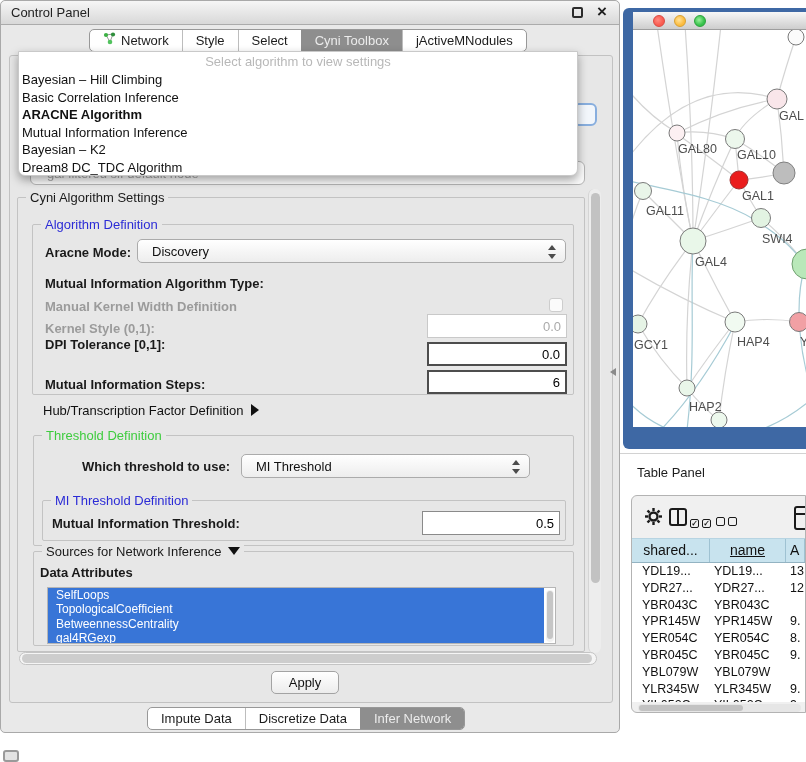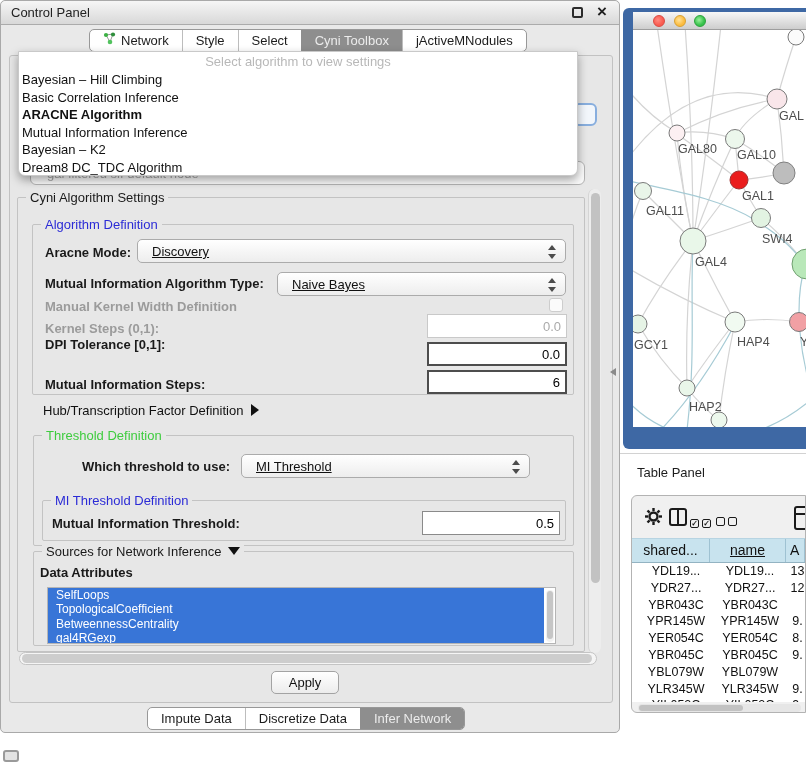--- a/index.html
+++ b/index.html
@@ -55,21 +55,21 @@
   #algdef-group { left:14px; top:26px;  width:542px; height:171px; }
   #thr-group   { left:15px; top:237px; width:541px; height:111px; }
   #mi-group    { left:8px;  top:64px;  width:524px; height:41px; }
   #src-group   { left:15px; top:353px; width:541px; height:95px; }
 
   .lbl { position:absolute; font-size:13px; font-weight:bold; color:#1a1a1a; white-space:nowrap; }
   .lbl.dis { color:#9b9b9b; }
 
   .combo { position:absolute; background:linear-gradient(#ffffff,#ededed); border:1px solid #ababab;
     border-radius:5px; height:24px; }
-  .combo .cv { position:absolute; left:14px; top:4px; font-size:13px; color:#111;text-decoration:underline; }
+  .combo .cv { position:absolute; left:14px; top:4px; font-size:13px; color:#111; }
   .spin { position:absolute; right:9px; top:5px; width:9px; height:14px; }
   .spin:before { content:""; position:absolute; left:1px; top:0;
     border-left:4px solid transparent; border-right:4px solid transparent; border-bottom:5px solid #4c4c4c; }
   .spin:after { content:""; position:absolute; left:1px; bottom:0;
     border-left:4px solid transparent; border-right:4px solid transparent; border-top:5px solid #4c4c4c; }
 
   .tfield { position:absolute; height:24px; background:#ffffff; border:2px solid #4d4d4d;
     font-size:13px; text-align:right; padding:0 5px; color:#000; font-family:"Liberation Sans",sans-serif; }
   .tfield.lite { border:1px solid #c9c9c9; color:#aaaaaa; }
   .tfield.mid  { border:1px solid #8a8a8a; }
@@ -133,21 +133,21 @@
   .checks-icon { left:58px; top:16px; } .unchecks-icon { left:84px; top:16px; }
   .partial-icon { left:162px; top:10px; width:20px; height:24px; border:2px solid #1a1a1a; border-radius:3px; }
   .partial-icon:before { content:""; position:absolute; left:0; top:5px; width:16px; height:2px; background:#1a1a1a; }
 
   .tp-header { position:absolute; left:0; top:42px; width:100%; height:25px; background:#c8e3ee;
     border-top:1px solid #b7d4e2; border-bottom:1px solid #93b3c2; display:flex; }
   .tp-header .hc { font-size:14px; color:#111; text-align:center; line-height:23px;
     border-right:1px solid #9fc2d2; overflow:hidden; white-space:nowrap; }
   .hc.c1 { width:78px; } .hc.c2 { width:76px;text-decoration:underline; } .hc.c3 { flex:1; text-align:left; padding-left:4px; }
 
-  #tp-rows { position:absolute; left:0; top:67px; width:100%; height:139px; background:#ffffff; overflow:hidden;text-align:center; }
+  #tp-rows { position:absolute; left:0; top:67px; width:100%; height:139px; background:#ffffff; overflow:hidden; }
   .tp-row { display:flex; height:16.8px; line-height:16.8px; font-size:12.5px; color:#111; }
   .tp-row .tc { overflow:hidden; white-space:nowrap; }
   .tc.c1 { width:78px; padding-left:10px; } .tc.c2 { width:76px; padding-left:4px; } .tc.c3 { flex:1; padding-left:4px; }
 
   .tp-hscroll { position:absolute; left:6px; top:208px; width:163px; height:8px; background:#e6e6e6; border-radius:4px; }
   .tp-hscroll .thumb { position:absolute; left:1px; top:1px; width:104px; height:6px; background:#c2c2c2; border-radius:3px; }
 </style>
 </head>
 <body>
 
@@ -211,27 +211,23 @@
       <span class="legend">Cyni Algorithm Settings</span>
 
       <div class="group" id="algdef-group">
         <span class="legend blue">Algorithm Definition</span>
         <span class="lbl" style="left:12px; top:20px;">Aracne Mode:</span>
         <div class="combo" style="left:104px; top:14px; width:429px;">
           <span class="cv">Discovery</span>
             <span class="spin"></span>
         </div>
         <span class="lbl" style="left:12px; top:51px;">Mutual Information Algorithm Type:</span>
-        <div class="combo" style="left:244px; top:47px; width:289px;">
-          <span class="cv">Naive Bayes</span>
-            <span class="spin"></span>
-        </div>
         <span class="lbl dis" style="left:12px; top:74px;">Manual Kernel Width Definition</span>
         <span class="chk" style="left:516px; top:73px;"></span>
-        <span class="lbl dis" style="left:12px; top:96px;">Kernel Steps (0,1):</span>
+        <span class="lbl dis" style="left:12px; top:96px;">Kernel Style (0,1):</span>
         <input class="tfield lite" style="left: 394px; top: 89px; width: 140px;" readonly="" value="0.0">
         <span class="lbl" style="left:12px; top:112px;">DPI Tolerance [0,1]:</span>
         <input class="tfield" style="left: 394px; top: 117px; width: 140px;" readonly="" value="0.0">
         <span class="lbl" style="left:12px; top:152px;">Mutual Information Steps:</span>
         <input class="tfield" style="left: 394px; top: 145px; width: 140px;" readonly="" value="6">
       </div>
 
       <div style="position:absolute; left:25px; top:205px; font-size:13px; color:#111;">
         <span>Hub/Transcription Factor Definition</span><span class="arrow-right"></span>
       </div>

